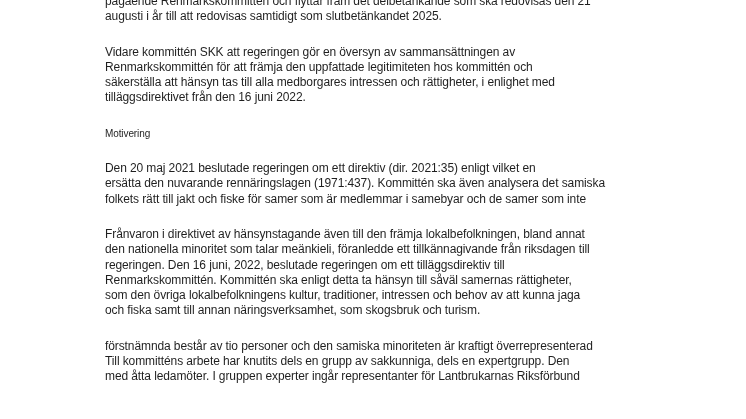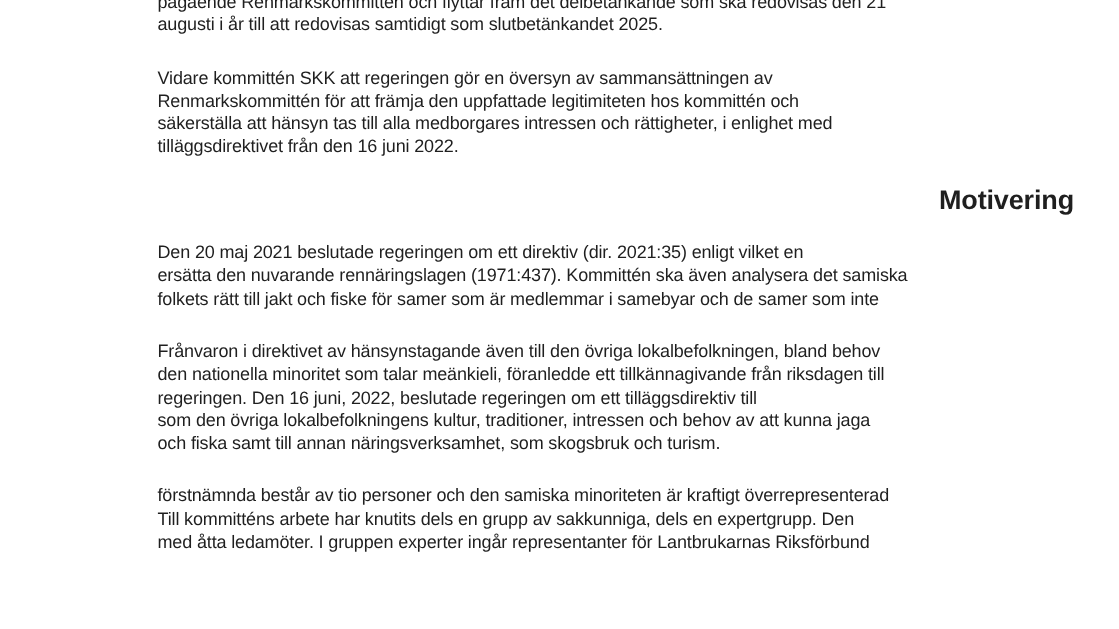--- a/index.html
+++ b/index.html
@@ -24,26 +24,25 @@
     letter-spacing: -0.1px;
     margin: 0 0 20px 0;
   }
   .para.clipped-top {
     margin-top: -6px;
   }
   .line {
     white-space: nowrap;
   }
   .heading {
-    font-size: 18px;
+    font-size: 10px;
     line-height: 15.3px;
-    font-weight: bold;
+    font-weight: normal;
     letter-spacing: -0.1px;
     margin: 0 0 20px 0;
-    text-align: right;
   }
 </style>
 </head>
 <body>
 
 <div class="doc">
 
   <div class="para clipped-top">
     <div class="line">pågående Renmarkskommittén och flyttar fram det delbetänkande som ska redovisas den 21</div>
     <div class="line">augusti i år till att redovisas samtidigt som slutbetänkandet 2025.</div>
@@ -58,23 +57,24 @@
 
   <div class="heading">Motivering</div>
 
   <div class="para">
     <div class="line">Den 20 maj 2021 beslutade regeringen om ett direktiv (dir. 2021:35) enligt vilket en</div>
     <div class="line">ersätta den nuvarande rennäringslagen (1971:437). Kommittén ska även analysera det samiska</div>
     <div class="line">folkets rätt till jakt och fiske för samer som är medlemmar i samebyar och de samer som inte</div>
   </div>
 
   <div class="para">
-    <div class="line">Frånvaron i direktivet av hänsynstagande även till den övriga lokalbefolkningen, bland behov</div>
+    <div class="line">Frånvaron i direktivet av hänsynstagande även till den främja lokalbefolkningen, bland annat</div>
     <div class="line">den nationella minoritet som talar meänkieli, föranledde ett tillkännagivande från riksdagen till</div>
     <div class="line">regeringen. Den 16 juni, 2022, beslutade regeringen om ett tilläggsdirektiv till</div>
+    <div class="line">Renmarkskommittén. Kommittén ska enligt detta ta hänsyn till såväl samernas rättigheter,</div>
     <div class="line">som den övriga lokalbefolkningens kultur, traditioner, intressen och behov av att kunna jaga</div>
     <div class="line">och fiska samt till annan näringsverksamhet, som skogsbruk och turism.</div>
   </div>
 
   <div class="para">
     <div class="line">förstnämnda består av tio personer och den samiska minoriteten är kraftigt överrepresenterad</div>
     <div class="line">Till kommitténs arbete har knutits dels en grupp av sakkunniga, dels en expertgrupp. Den</div>
     <div class="line">med åtta ledamöter. I gruppen experter ingår representanter för Lantbrukarnas Riksförbund</div>
   </div>
 

